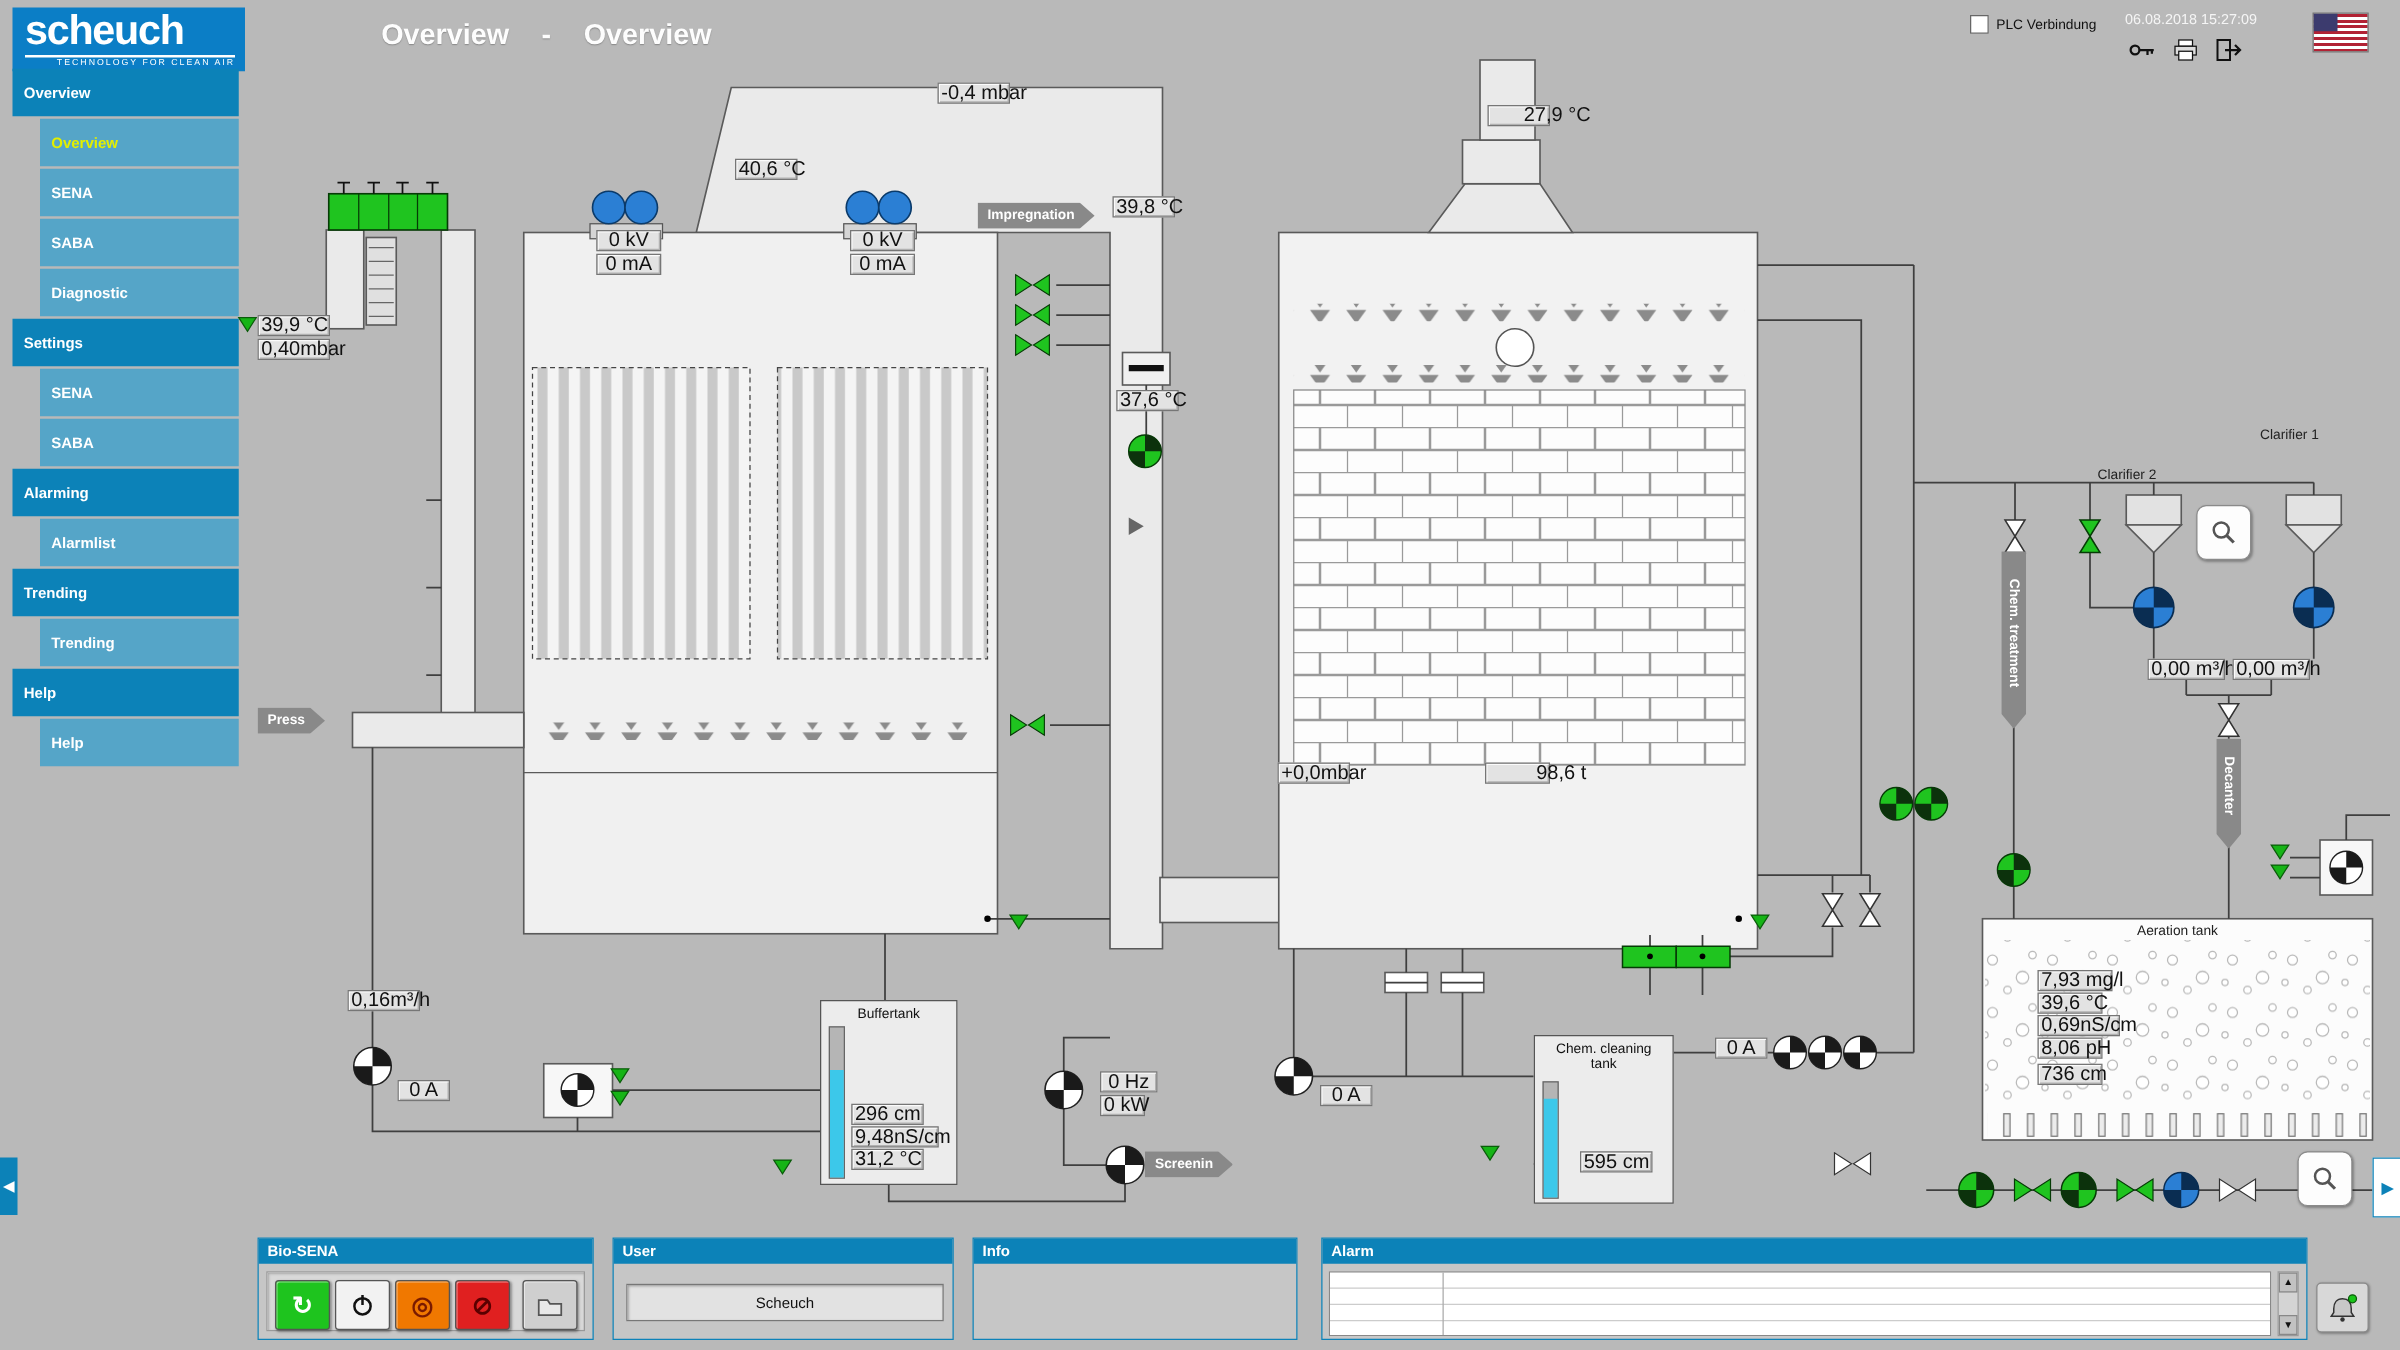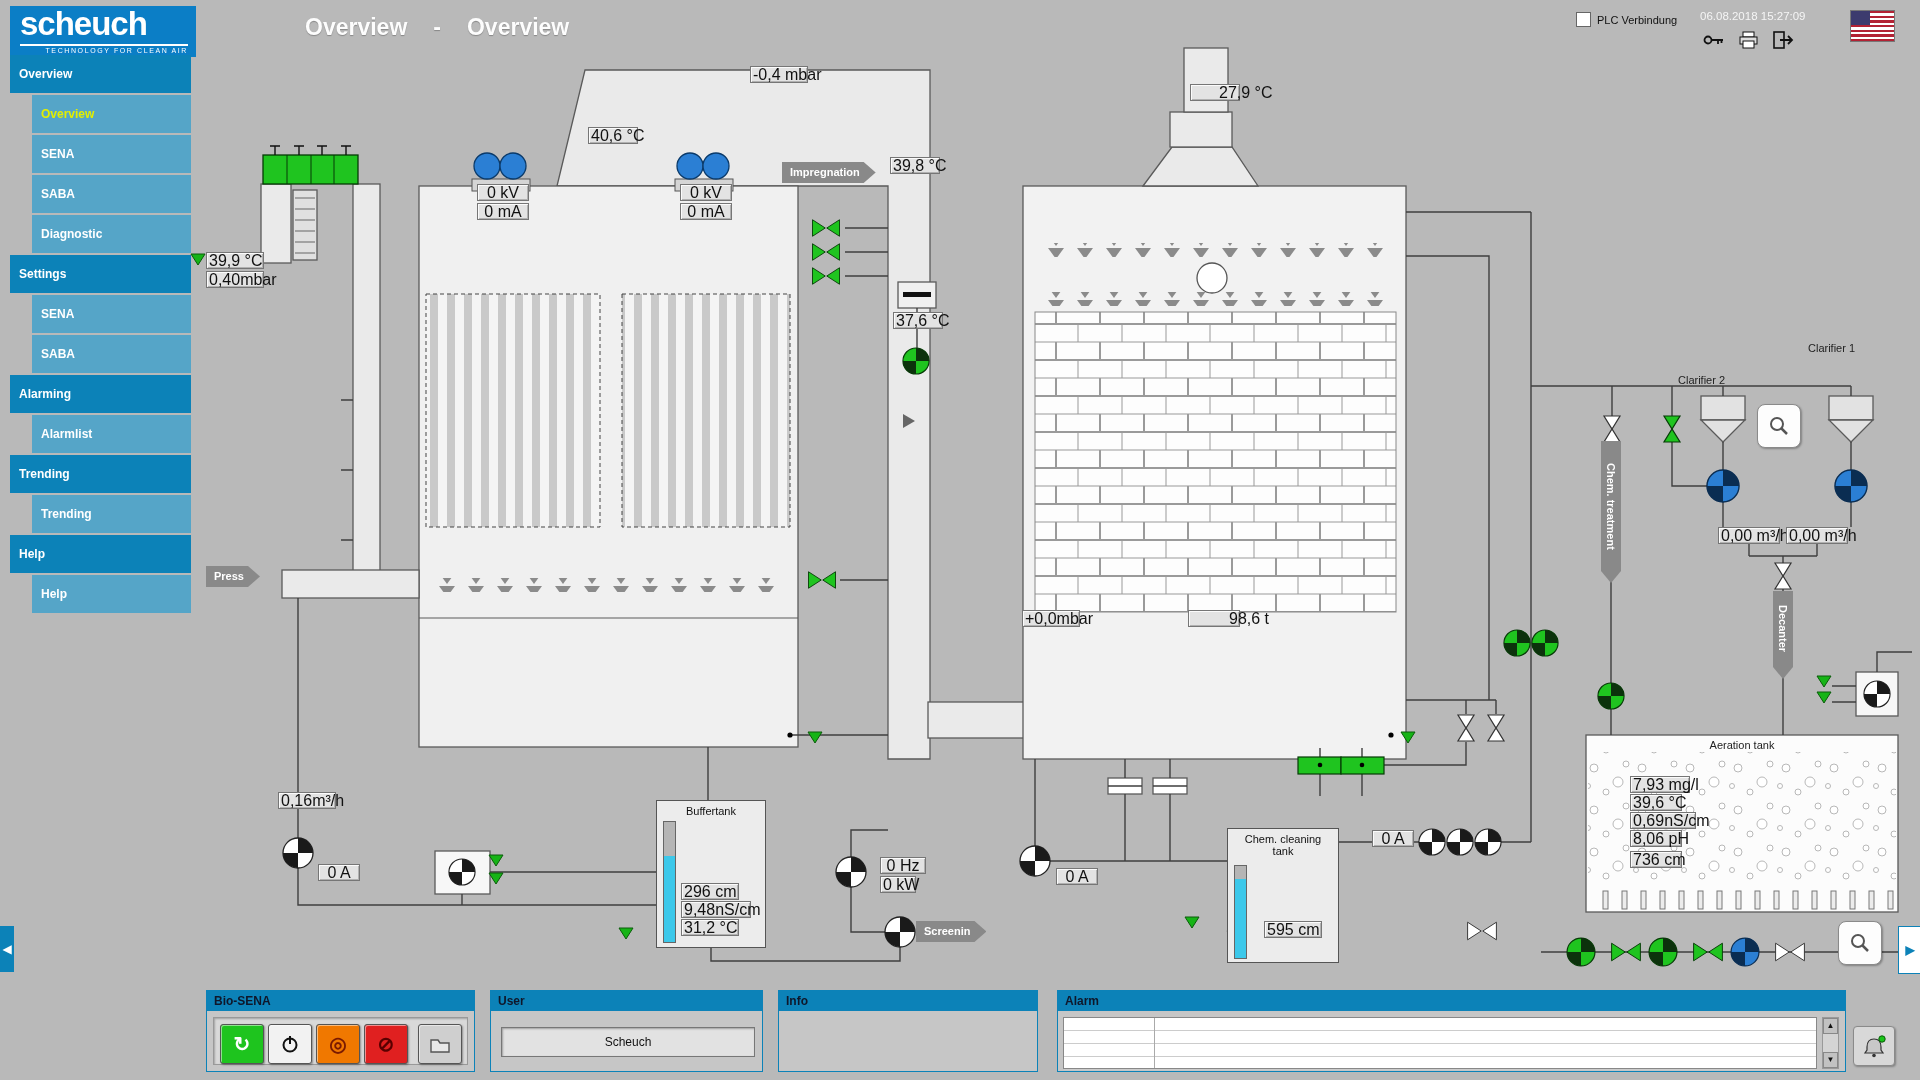--- a/index.html
+++ b/index.html
@@ -39,21 +39,21 @@
   .small-label{position:absolute;font-size:11px;color:#222;white-space:nowrap;}
   .tank{position:absolute;background:#ececec;border:1px solid #555;box-sizing:border-box;}
   .tank .ttl{position:absolute;left:0;right:0;top:4px;text-align:center;font-size:11px;}
   .lvlbar{position:absolute;width:11px;background:#b5b5b5;border:1px solid #666;}
   .lvlfill{position:absolute;left:0;right:0;bottom:0;background:#3cc8ea;}
   .sqbtn{position:absolute;width:42px;height:42px;background:#fdfdfd;border:1px solid #8a8a8a;border-radius:8px;
          display:flex;align-items:center;justify-content:center;cursor:pointer;box-shadow:1px 1px 2px rgba(0,0,0,.3);}
   .edgebtn{position:absolute;display:flex;align-items:center;justify-content:center;font-size:12px;cursor:pointer;}
   
   .panel{position:absolute;top:990px;height:82px;border:1px solid #0c82b8;background:#c6c6c6;box-sizing:border-box;}
-  .panel-title{height:20px;background:#0c82b8;color:#0f172a;font-size:12px;font-weight:bold;line-height:20px;padding-left:7px;}
+  .panel-title{height:20px;background:#0c82b8;color:#ffffff;font-size:12px;font-weight:bold;line-height:20px;padding-left:7px;}
   .tray{position:absolute;left:6px;top:26px;right:6px;bottom:6px;background:#d9d9d9;
         border:1px solid #999;box-shadow:inset 1px 1px 2px rgba(0,0,0,.25);}
   .hmibtn{position:absolute;top:6px;width:42px;height:38px;border:1px solid #555;border-radius:3px;
           display:flex;align-items:center;justify-content:center;cursor:pointer;
           box-shadow:inset 1px 1px 0 rgba(255,255,255,.5),1px 1px 2px rgba(0,0,0,.35);}
   .userfield{position:absolute;left:10px;top:36px;width:252px;height:28px;background:#e2e2e2;border:1px solid #777;
           box-shadow:inset 1px 1px 2px rgba(0,0,0,.3);text-align:center;line-height:28px;font-size:12px;}
   .alarm-table{position:absolute;left:5px;top:26px;width:752px;height:50px;background:#fff;border:1px solid #888;}
   .alarm-row{height:12px;border-bottom:1px solid #ccc;}
   .alarm-vline{position:absolute;left:90px;top:0;bottom:0;border-left:1px solid #aaa;}

